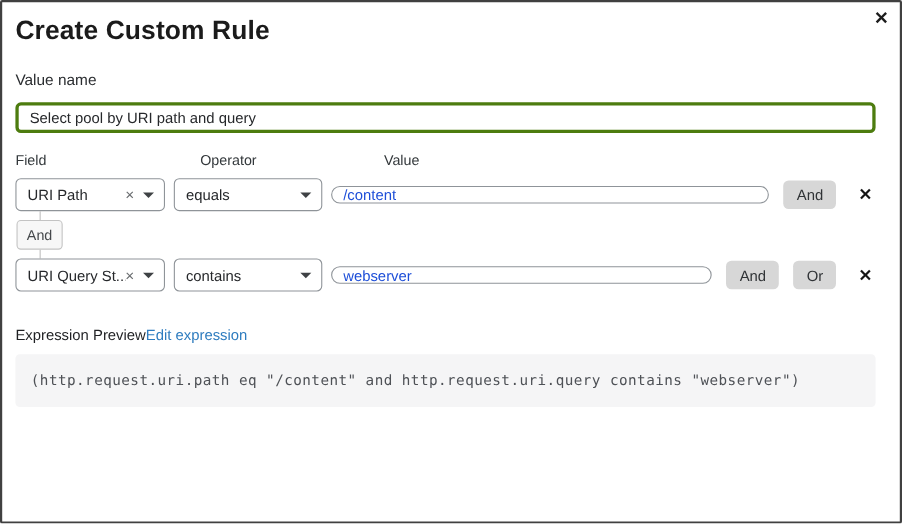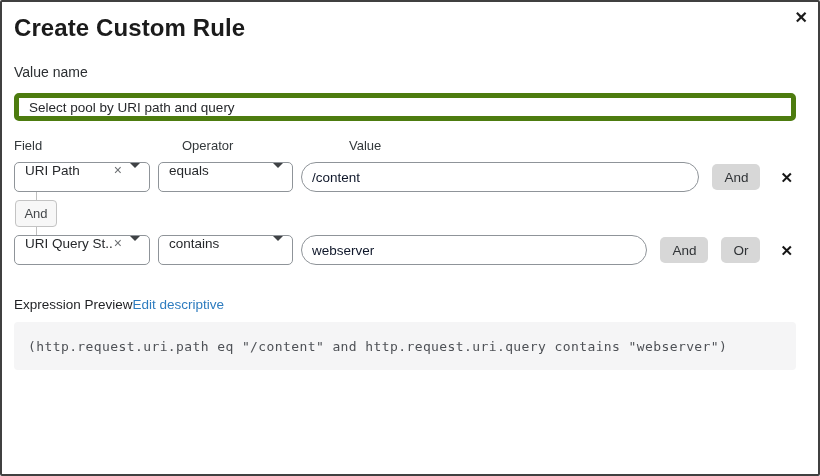--- a/index.html
+++ b/index.html
@@ -33,67 +33,67 @@
     margin-top: 22px;
     font-size: 14px; color: #2b2e31;
   }
   .rule-name-hint {
     margin-top: 7px;
     font-size: 13px; color: #7a7d81;
   }
   .text-input {
     display: block; width: 100%;
     height: 28px; margin-top: 13px;
-    border: 5px solid #4d7c0f; border-radius: 5px;
+    border: 3px solid #4d7c0f; border-radius: 5px;
     padding: 0 10px;
     font-family: "Liberation Sans", sans-serif;
     font-size: 13.5px; color: #26282b;
     background: #fff; outline: none;
   }
   .match-heading {
     margin-top: 48px;
     font-size: 14.5px; font-weight: 700; color: #1d1f22;
   }
   .col-labels {
     display: flex; margin-top: 17px;
     font-size: 13px; color: #33383b; gap: 24px;
   }
   .col-labels .c1 { width: 136px; margin-right: 8px; }
   .col-labels .c2 { width: 135px; margin-right: 8px; }
   .col-labels .c3 { flex: 1; }
   .cond-row {
     display: flex; align-items: center; margin-top: 9px;
   }
   .dropdown {
-    display: flex; align-items: flex-start;
+    display: flex; align-items: center;
     height: 30px; border: 1px solid #8f9499; border-radius: 5px;
     padding: 0 9px 0 10px; background: #fff; cursor: pointer;
   }
   .dropdown.field-dd { width: 136px; margin-right: 8px; }
   .dropdown.op-dd { width: 135px; margin-right: 8px; }
   .dropdown .dd-text {
     font-size: 13.5px; color: #26282b;
     white-space: nowrap; overflow: hidden; flex: 1;
   }
   .dd-clear {
     font-size: 14px; color: #6b6e71; margin-right: 8px;
     line-height: 1; cursor: pointer;
   }
   .dd-caret {
     width: 0; height: 0;
     border-left: 5px solid transparent;
     border-right: 5px solid transparent;
     border-top: 5px solid #3f4245;
   }
   .value-input {
-    flex: 1; height: 30px;
+    flex: 1; height: 16px;
     border: 1px solid #8f9499; border-radius: 15px;
     padding: 0 10px;
     font-family: "Liberation Sans", sans-serif;
-    font-size: 13.5px; color: #0f172a; outline: none;
+    font-size: 13.5px; color: #1d4ed8; outline: none;
   }
   .logic-btn {
     height: 26px; margin-left: 13px; padding: 0 12px;
     background: #d7d7d7; border: none; border-radius: 5px;
     font-family: "Liberation Sans", sans-serif;
     font-size: 13.5px; color: #303336; cursor: pointer;
   }
   .remove-x {
     margin-left: 20px; margin-right: 3px;
     background: none; border: none; cursor: pointer;
@@ -181,17 +181,17 @@
       <span class="dd-caret"></span>
     </div>
     <input class="value-input" type="text" value="webserver" style="">
     <button class="logic-btn">And</button>
     <button class="logic-btn">Or</button>
     <button class="remove-x">✕</button>
   </div>
 
   <div class="expr-head">
     <span class="expr-label">Expression Preview</span>
-    <a class="expr-edit-link">Edit descriptive</a>
+    <a class="expr-edit-link">Edit expression</a>
   </div>
   <div class="expr-code">(http.request.uri.path eq "/content" and http.request.uri.query contains "webserver")</div>
 
 </div>
 
 </body></html>

